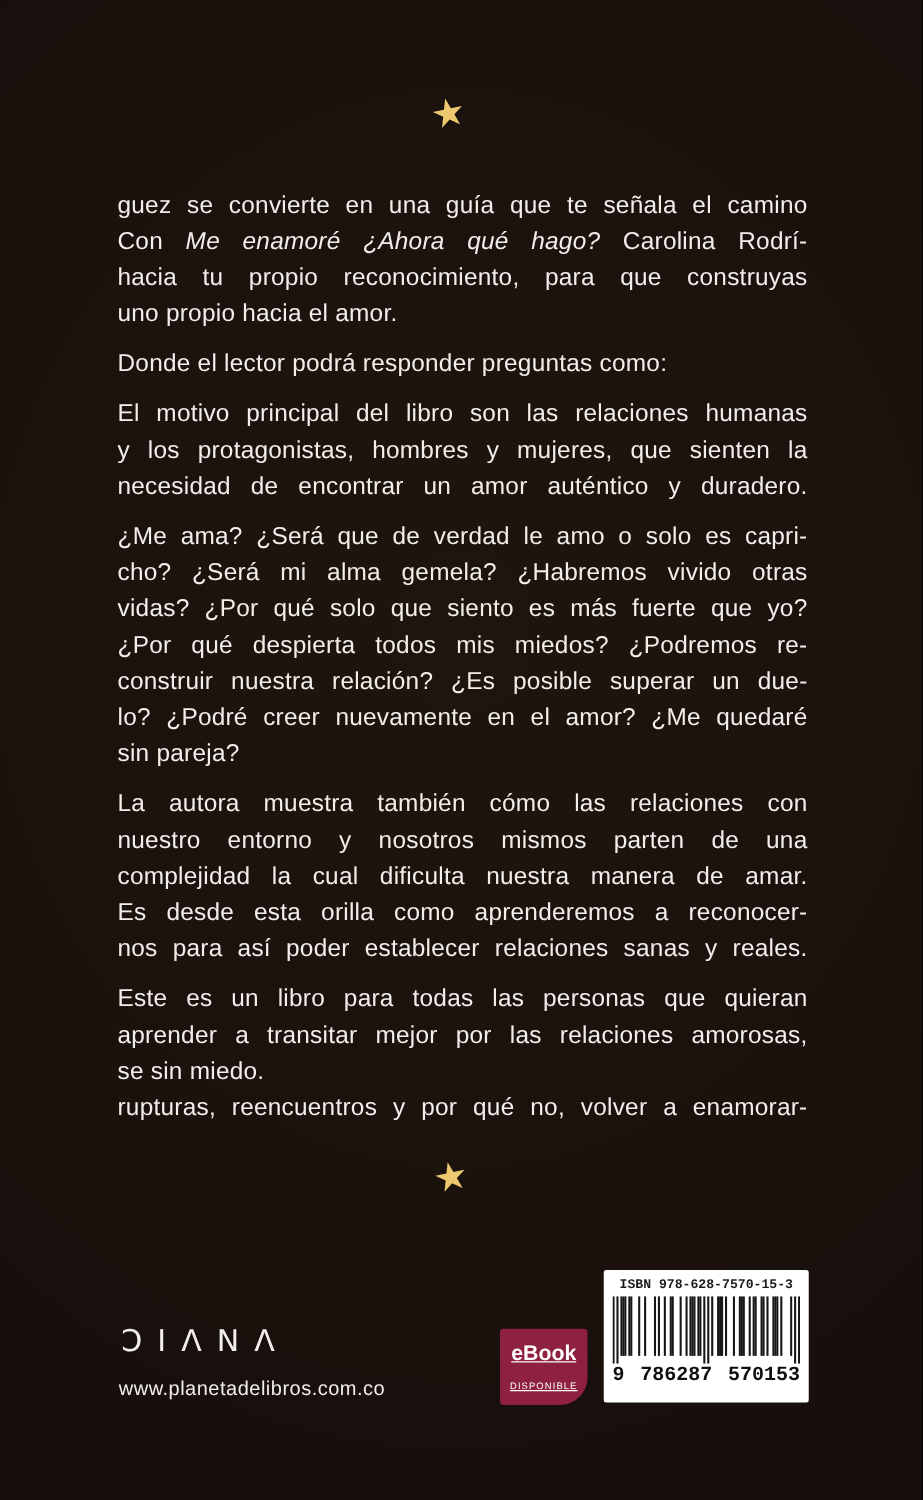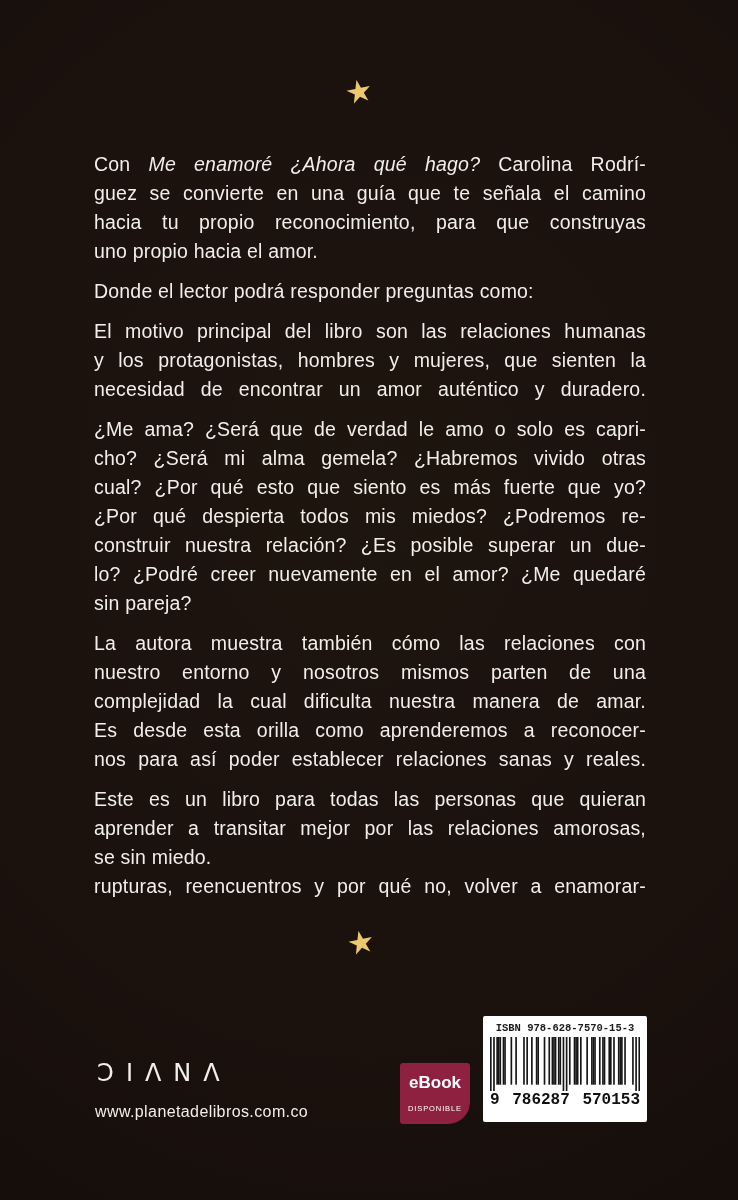--- a/index.html
+++ b/index.html
@@ -33,20 +33,21 @@
   .website{
     position:absolute;left:95px;top:1103px;
     font-size:16px;letter-spacing:0.4px;color:var(--text,#f2eeea);
   }
   .ebook-badge{
     position:absolute;left:400px;top:1063px;width:70px;height:61px;
     background:var(--ebook,#8e2140);
     border-radius:3px 3px 22px 3px;
     display:flex;flex-direction:column;align-items:center;justify-content:center;
     color:#ffffff;
+    text-decoration:underline;
   }
   .ebook-title{font-size:17px;font-weight:600;line-height:1;}
   .ebook-sub{font-size:7.5px;font-weight:400;letter-spacing:0.9px;margin-top:14px;line-height:1;}
   .barcode{
     position:absolute;left:483px;top:1016px;width:164px;height:106px;
     background:var(--barcode,#ffffff);border-radius:2px;
     box-sizing:border-box;padding:6px 7px 5px 7px;
     display:flex;flex-direction:column;align-items:center;
   }
   .isbn{
@@ -63,40 +64,40 @@
 </head>
 <body>
 
 <div class="cover">
 
   <div class="star star-top">★</div>
 
   <div class="text-col">
 
     <div class="para">
+      <div class="line">guez se convierte en una guía que te señala el camino</div>
       <div class="line"><span>Con </span><em>Me enamoré ¿Ahora qué hago?</em><span> Carolina Rodrí-</span></div>
-      <div class="line">guez se convierte en una guía que te señala el camino</div>
       <div class="line">hacia tu propio reconocimiento, para que construyas</div>
       <div class="line last">uno propio hacia el amor.</div>
     </div>
 
     <div class="para">
       <div class="line last">Donde el lector podrá responder preguntas como:</div>
     </div>
 
     <div class="para">
       <div class="line">El motivo principal del libro son las relaciones humanas</div>
       <div class="line">y los protagonistas, hombres y mujeres, que sienten la</div>
       <div class="line">necesidad de encontrar un amor auténtico y duradero.</div>
     </div>
 
     <div class="para">
       <div class="line">¿Me ama? ¿Será que de verdad le amo o solo es capri-</div>
       <div class="line">cho? ¿Será mi alma gemela? ¿Habremos vivido otras</div>
-      <div class="line">cual? ¿Por qué esto que siento es más fuerte que yo?</div>
+      <div class="line">vidas? ¿Por qué solo que siento es más fuerte que yo?</div>
       <div class="line">¿Por qué despierta todos mis miedos? ¿Podremos re-</div>
       <div class="line">construir nuestra relación? ¿Es posible superar un due-</div>
       <div class="line">lo? ¿Podré creer nuevamente en el amor? ¿Me quedaré</div>
       <div class="line last">sin pareja?</div>
     </div>
 
     <div class="para">
       <div class="line">La autora muestra también cómo las relaciones con</div>
       <div class="line">nuestro entorno y nosotros mismos parten de una</div>
       <div class="line">complejidad la cual dificulta nuestra manera de amar.</div>

